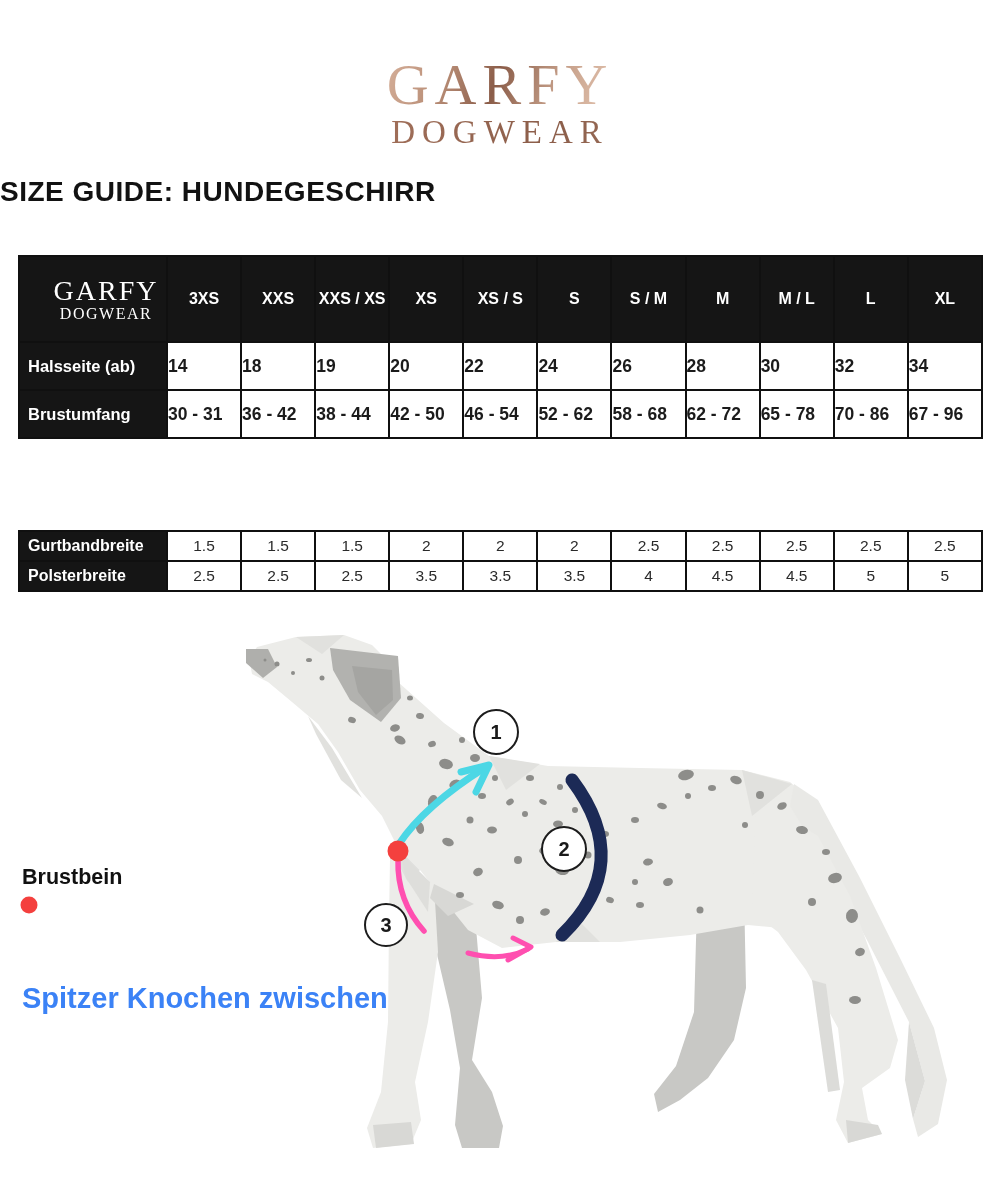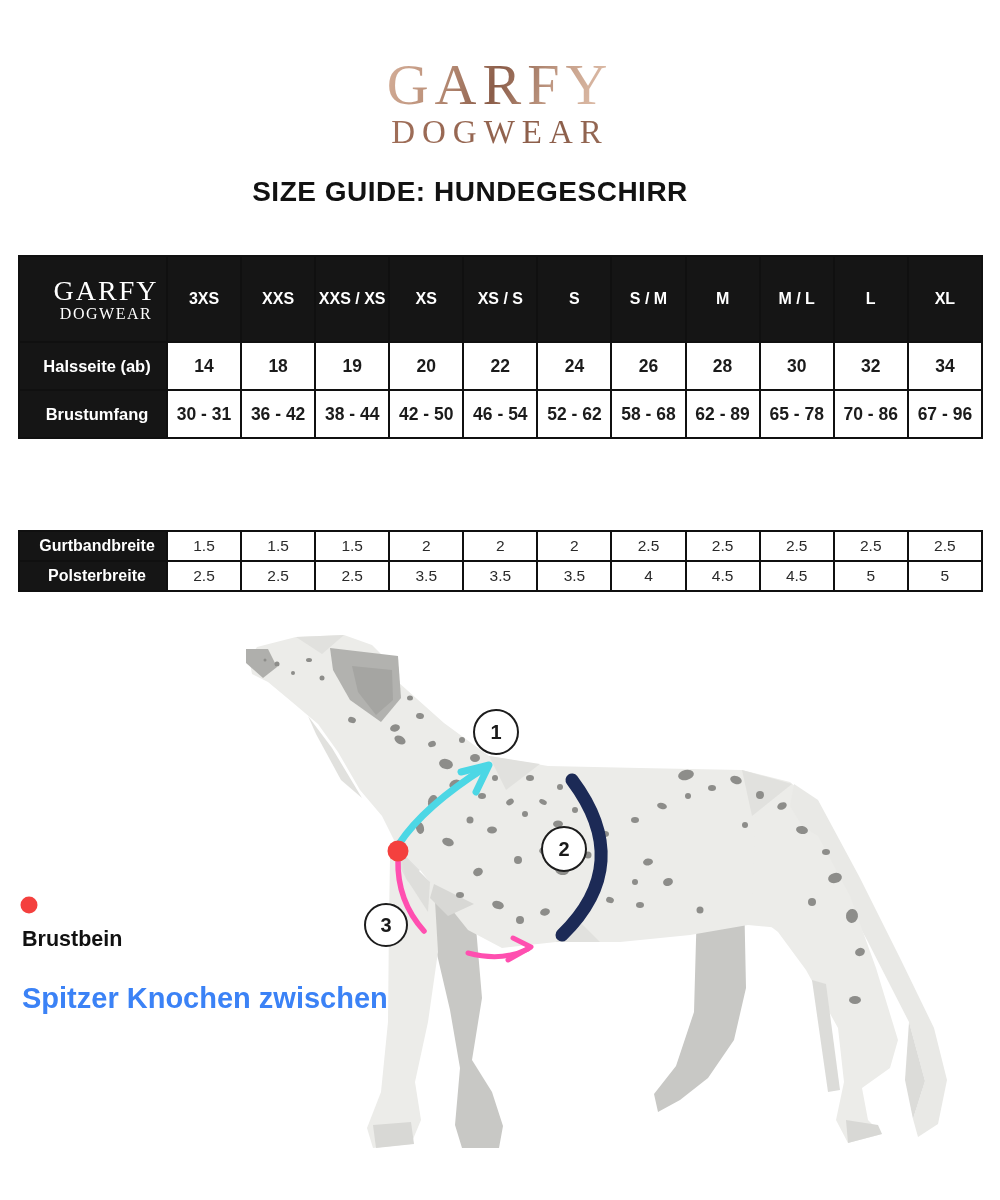--- a/index.html
+++ b/index.html
@@ -21,21 +21,21 @@
   .brand-bottom {
     font-family:"Liberation Serif", serif; font-weight:400;
     font-size:33px; letter-spacing:7px; line-height:1.0; margin-top:2px;
     background:linear-gradient(110deg,#c9a08a 0%,#a5735d 35%,#8b5d49 55%,#d9b7a2 100%);
     -webkit-background-clip:text; background-clip:text; color:transparent;
     display:block;
   }
 
   
   .page-title {
-    position:absolute; top:176px; left:0; width:94%; text-align:center;
+    position:absolute; top:176px; left:0; width:94%; 
     font-size:28px; font-weight:800; letter-spacing:.5px; color:#121212;
   }
 
   
   table { border-collapse:collapse; table-layout:fixed; position:absolute; left:18px; width:965px; }
   th, td { border:2px solid #101010; }
   #size-table { top:255px; }
   #strap-table { top:530px;border-radius:26px; }
 
   #size-table thead th {
@@ -45,40 +45,40 @@
   th.corner { text-align:left; padding-left:26px; }
   .corner-top {
     font-family:"Liberation Serif", serif; font-weight:400;
     font-size:28px; letter-spacing:2px; color:#fff; line-height:1.05; display:block;
   }
   .corner-bottom {
     font-family:"Liberation Serif", serif; font-weight:400;
     font-size:16px; letter-spacing:1.5px; color:#fff; line-height:1.1; display:block;
   }
   th.row-label {
-    background:#151515; color:#ffffff; text-align:center; padding-left:8px;
+    background:#151515; color:#ffffff; text-align:left; padding-left:8px;
     font-size:16.5px; font-weight:700; vertical-align:middle;
   }
   #size-table tbody td {
     background:#ffffff; color:#1b1b1b; height:48px;
-    font-size:17.5px; font-weight:700; text-align:center; vertical-align:middle;
+    font-size:17.5px; font-weight:700; vertical-align:middle;
   }
   #size-table tbody th.row-label { height:48px; }
   #strap-table tbody td {
     background:#ffffff; color:#2a2a2a; height:30px;
     font-size:15.5px; font-weight:400; text-align:center; vertical-align:middle;margin-top:44px;
   }
   #strap-table th.row-label { height:30px; font-size:16px; }
 
   
   .diagram-svg { position:absolute; left:0; top:620px; }
 
   .legend { position:absolute; left:22px; }
   .legend-dot { position:absolute; left:20px; top:896px; width:18px; height:18px; }
-  .legend-dot-label { top:927px; font-size:21.5px; font-weight:700; color:#111; }
+  .legend-dot-label { top:865px; font-size:21.5px; font-weight:700; color:#111; }
   .legend-note { top:980px; font-size:29px; font-weight:700; color:#3b82f6; line-height:37px; }
 
   .marker-num { font-family:"Liberation Sans", sans-serif; font-size:20px; font-weight:700; fill:#1a1a1a; }
 </style>
 </head>
 <body>
 
 <div class="page">
 
   <div class="brand">
@@ -139,21 +139,21 @@
         </tr>
         <tr>
           <th class="row-label">Brustumfang</th>
           <td>30 - 31</td>
           <td>36 - 42</td>
           <td>38 - 44</td>
           <td>42 - 50</td>
           <td>46 - 54</td>
           <td>52 - 62</td>
           <td>58 - 68</td>
-          <td>62 - 89</td>
+          <td>62 - 72</td>
           <td>65 - 78</td>
           <td>70 - 86</td>
           <td>67 - 96</td>
         </tr>
       </tbody>
   </table>
 
   <table id="strap-table">
     <colgroup>
       <col style="width:148px">

